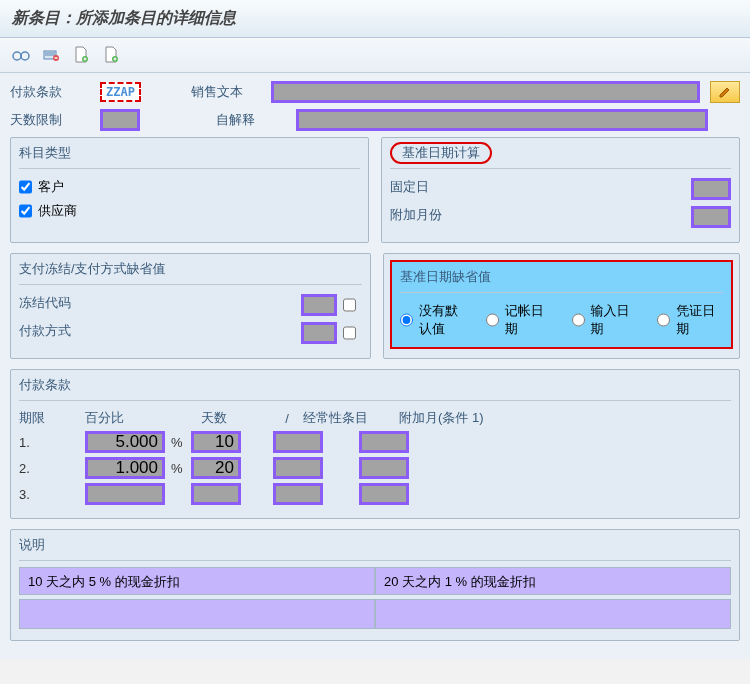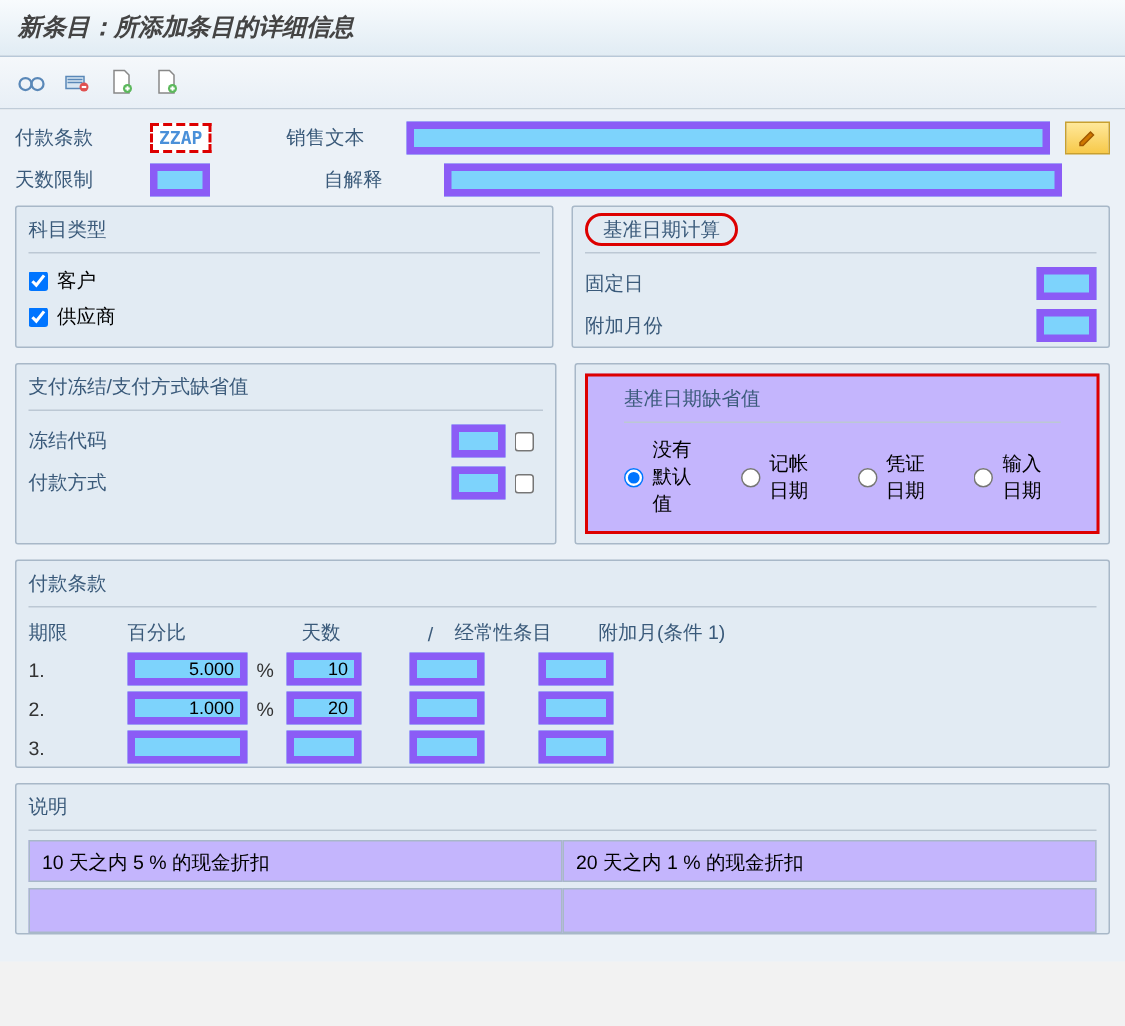--- a/index.html
+++ b/index.html
@@ -39,59 +39,59 @@
 .code-box {
   border: 2px dashed #d00;
   background: #fff;
   padding: 1px 4px;
   font-family: monospace;
   font-size: 12px;
   color: #4a90d9;
   font-weight: bold;
 }
 .inp {
-  border: 5px solid #8b5cf6;
-  background: #7dd3fc;
+  border: 3px solid #8b5cf6;
+  background: #a3a3a3;
   height: 22px;
   padding: 0 4px;
-  font-size: 12px;
+  font-size: 17px;
 }
 .group {
   border: 1px solid #a8b8c8;
   background: #e2ebf3;
   margin-bottom: 10px;
-  padding: 4px 8px 0 8px;
+  padding: 4px 8px 11px 8px;
   border-radius: 2px;
 }
 .group-title {
   color: #3a5a7a;
   font-size: 13px;
   padding: 2px 0 6px 0;
   border-bottom: 1px solid #bcc8d4;
   margin-bottom: 6px;
 }
 .twocol { display: flex; gap: 12px; }
 .twocol > div { flex: 1; }
 .checkbox-row, .field-row {
-  display: flex; align-items: center; padding: 3px 0;
+  display: flex; padding: 3px 0;
 }
 input[type=checkbox], input[type=radio] { margin-right: 6px; }
 .field-row .label { width: 80px; }
 .highlight-title {
   display: inline-block;
   border: 2px solid #d00;
   border-radius: 12px;
   padding: 0 10px;
   color: #3a5a7a;
   font-family: Liberation Serif, serif;
 }
 .highlight-box {
   border: 2px solid #d00;
-  padding: 6px 24px;
-  background: #c4b5fd;
+  padding: 6px 8px;
+  background: #7dd3fc;
 }
 .radio-grid {
   display: grid;
   grid-template-columns: 1fr 1fr 1fr 1fr;
   gap: 6px 20px;
 }
 .terms-table { margin-top: 6px; }
 .hdr-row, .data-row { display: flex; align-items: center; gap: 6px; padding: 2px 0; }
 .col-period { width: 60px; color: #3a5a7a; }
 .col-pct { width: 90px; color: #3a5a7a; }
@@ -237,25 +237,25 @@
           <label class="checkbox-row">
             <input type="radio" name="bd" checked="" style="">
               <span>没有默认值</span>
           </label>
           <label class="checkbox-row">
             <input type="radio" name="bd" style="">
               <span>记帐日期</span>
           </label>
           <label class="checkbox-row">
             <input type="radio" name="bd" style="">
-              <span>凭证日期</span>
+              <span>输入日期</span>
           </label>
           <label class="checkbox-row">
             <input type="radio" name="bd" style="">
-              <span>输入日期</span>
+              <span>凭证日期</span>
           </label>
         </div>
       </div>
     </div>
   </div>
 
   <div class="group">
     <div class="group-title">付款条款</div>
     <div class="terms-table">
       <div class="hdr-row">

